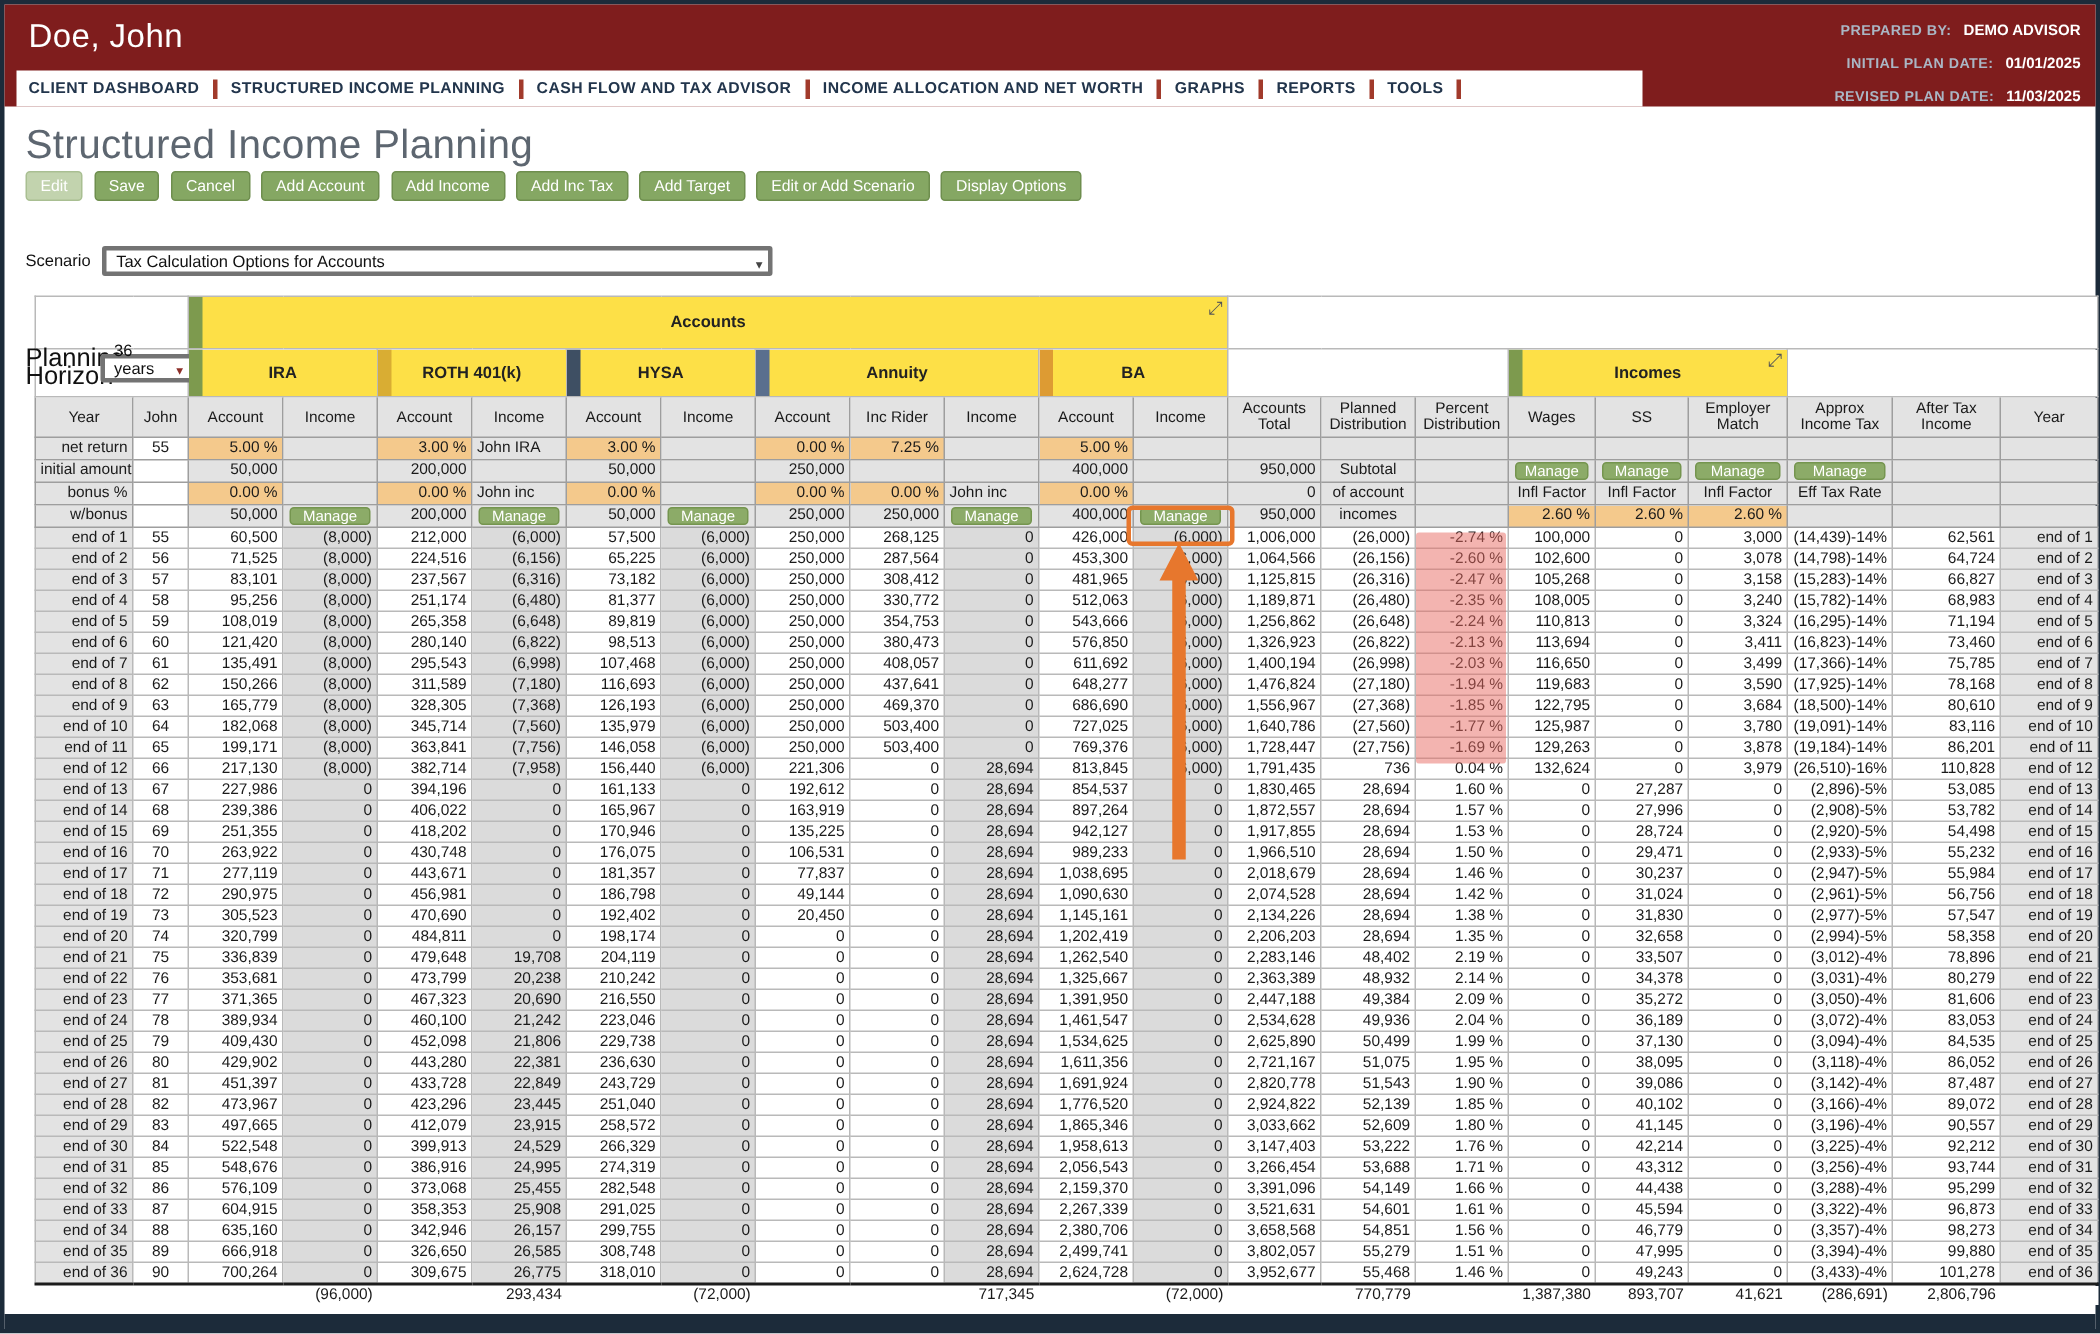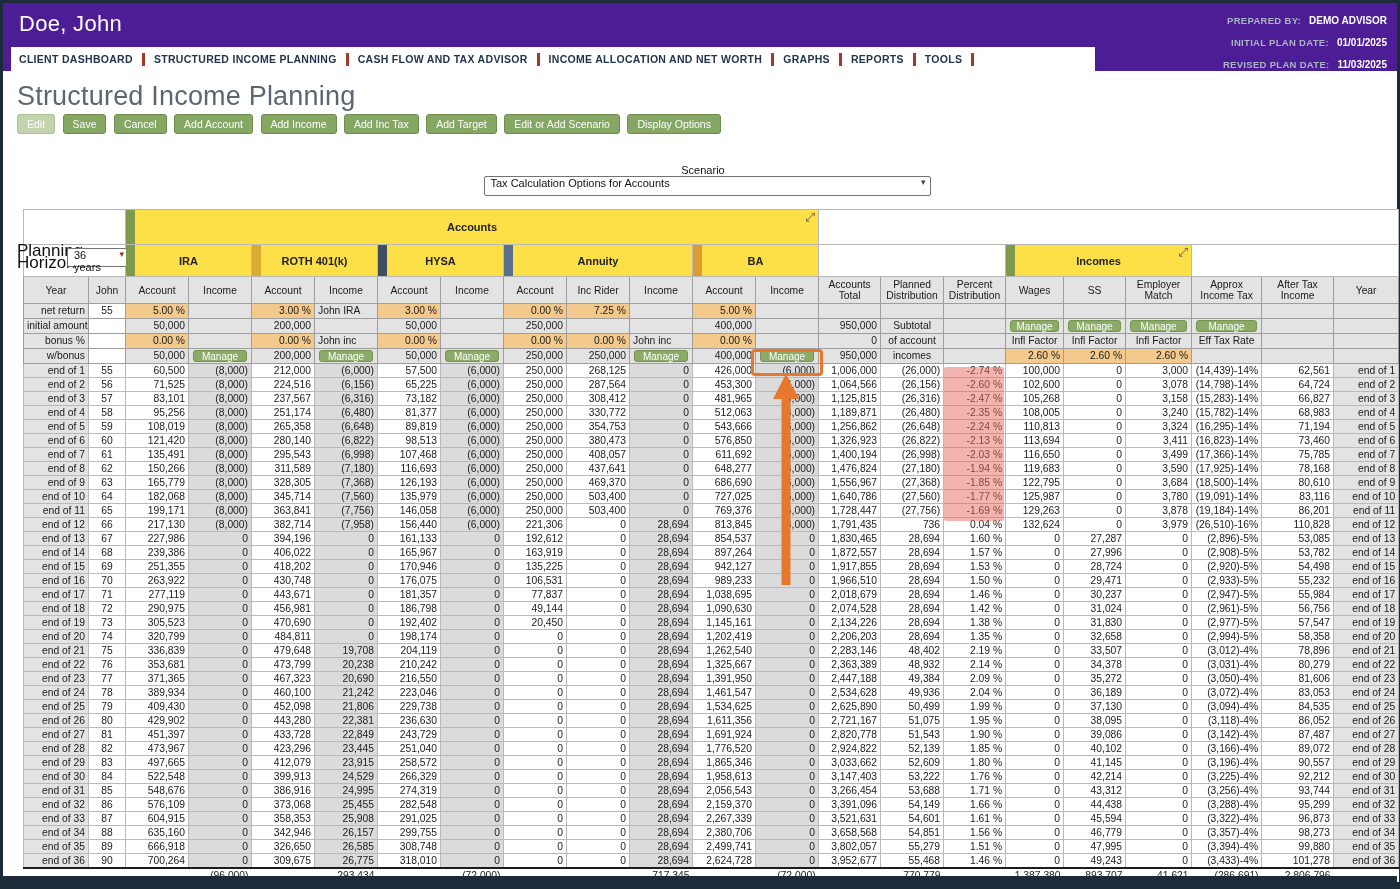--- a/index.html
+++ b/index.html
@@ -1,36 +1,36 @@
 <!DOCTYPE html>
 <html><head>
 <meta charset="utf-8">
 <style>
   html,body{margin:0;padding:0;}
   body{width:1400px;height:889px;overflow:hidden;background:#fff;font-family:"Liberation Sans",sans-serif;}
   .frame{position:relative;width:1400px;height:889px;box-sizing:border-box;border:3px solid #1c2b3a;background:#fff;}
 
   
-  .tophdr{position:relative;height:68px;background:#4c1d95;}
+  .tophdr{position:relative;height:68px;background:#7f1d1d;}
   .client-name{position:absolute;left:16px;top:8px;font-size:22px;color:#fff;font-weight:400;letter-spacing:.3px;}
   .meta{position:absolute;right:10px;top:6px;text-align:right;line-height:20px;white-space:nowrap;}
   .meta-label{color:#aab6c4;font-size:9.5px;font-weight:bold;letter-spacing:.3px;margin-right:8px;}
   .meta-value{color:#fff;font-size:10px;font-weight:bold;}
   .navstrip{position:absolute;left:8px;top:44px;height:24px;width:1084px;background:#fff;display:flex;align-items:center;padding-left:8px;box-sizing:border-box;}
   .navitem{font-size:10.5px;font-weight:700;color:#22354c;letter-spacing:.3px;white-space:nowrap;cursor:pointer;}
   .navsep{display:inline-block;width:3px;height:13px;background:#a13a2b;margin:0 9px;}
 
   
   h1{margin:10px 0 2px 14px;font-size:27px;font-weight:400;color:#5d6670;letter-spacing:.2px;}
   .toolbar{margin:2px 0 0 14px;}
   .gbtn{display:inline-block;background:#85a763;border:1px solid #6e8e4e;color:#fff;font-size:10.5px;font-family:"Liberation Sans",sans-serif;padding:3px 9px;border-radius:3px;margin-right:3px;cursor:pointer;}
   .gbtn.faded{background:#c2d3ae;border-color:#a9bf92;}
-  .scenario-row{margin:30px 0 0 14px;display:flex;align-items:center;flex-direction:column;}
+  .scenario-row{margin:30px 0 0 14px;display:flex;align-items:center;}
   .scenario-row .slabel{font-size:11px;color:#111;margin-right:8px;}
-  .select{display:inline-flex;align-items:flex-start;justify-content:space-between;background:#fff;border:1px solid #737373;height:20px;padding:0 4px 0 6px;font-size:11px;color:#111;border-radius:2px;box-sizing:border-box;cursor:pointer;}
+  .select{display:inline-flex;align-items:flex-end;justify-content:space-between;background:#fff;border:3px solid #737373;height:20px;padding:0 4px 0 6px;font-size:11px;color:#111;border-radius:2px;box-sizing:border-box;cursor:pointer;}
   .select .chev{font-size:9px;color:#444;margin-left:6px;}
   .select .chev.red{color:#8d2f28;}
   .sel-scenario{width:447px;}
   .sel-ph{width:62px;height:19px;}
 
   
   .table-wrap{position:relative;margin-top:13px;}
   table.plan{border-collapse:collapse;table-layout:fixed;width:1375px;margin-left:20px;font-size:10.3px;color:#1a1a1a;}
   table.plan td,table.plan th{border:1px solid #b9b9b9;padding:0 3px;height:13px;line-height:12px;white-space:nowrap;overflow:hidden;box-sizing:content-box;}
   

